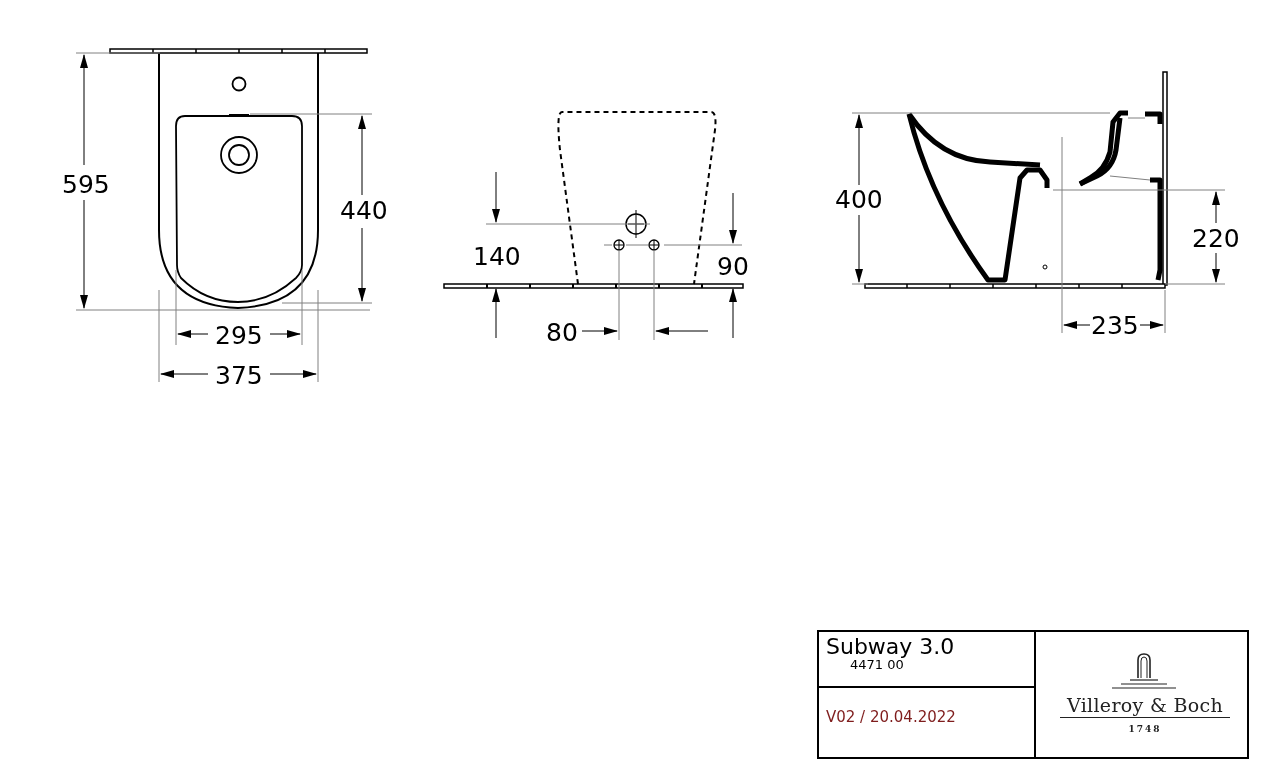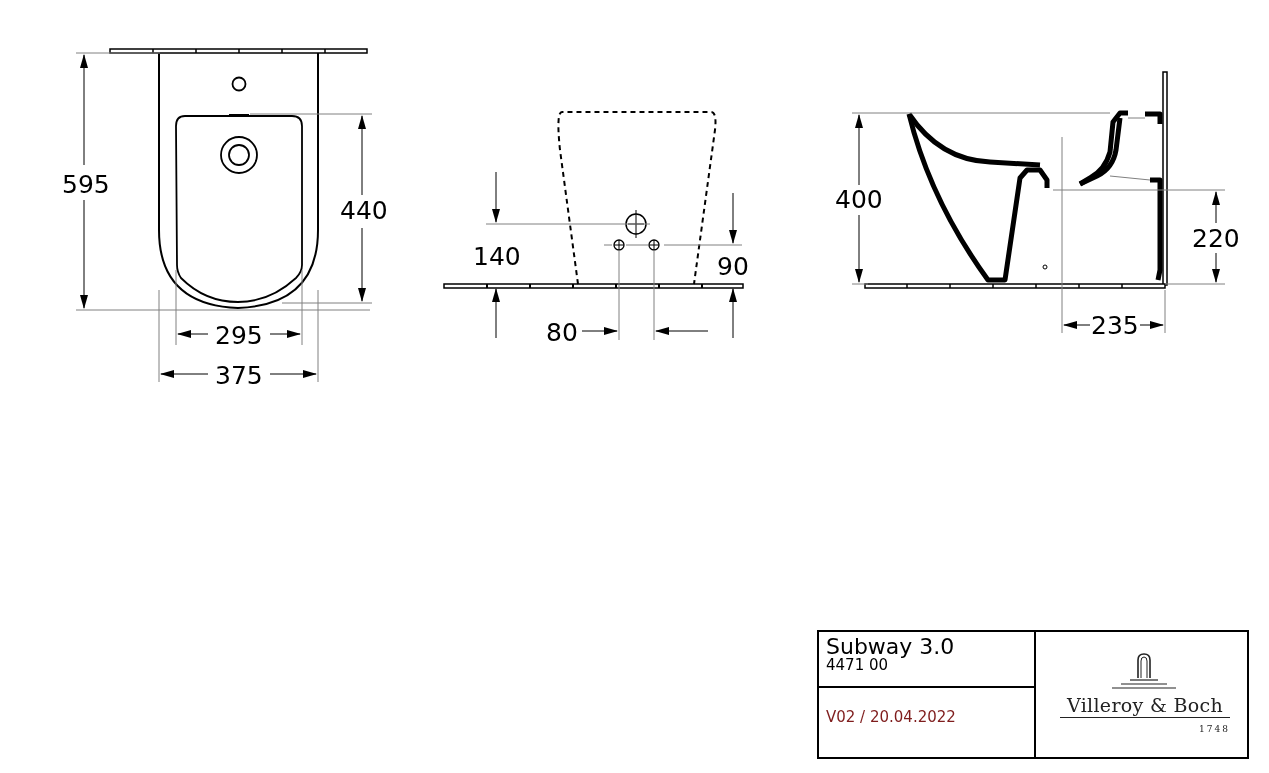--- a/index.html
+++ b/index.html
@@ -3,25 +3,25 @@
 <meta charset="utf-8">
 <style>
   html, body { margin:0; padding:0; background:#ffffff; }
   body { width:1269px; height:773px; position:relative; overflow:hidden; font-family:"DejaVu Sans", sans-serif; }
   #drawing { position:absolute; left:0; top:0; }
   .dim { font-family:"DejaVu Sans", sans-serif; font-size:25px; fill:#000; }
   .title-block { position:absolute; left:817px; top:630px; width:432px; height:129px; border:2px solid #000; box-sizing:border-box; display:flex; }
   .tb-left { width:215px; border-right:2px solid #000; display:flex; flex-direction:column; }
   .tb-top { height:56px; border-bottom:2px solid #000; padding:4px 0 0 7px; box-sizing:border-box; }
   .tb-name { font-family:"DejaVu Sans", sans-serif; font-size:22px; line-height:22px; color:#000; display:block; }
-  .tb-code { font-family:"DejaVu Sans", sans-serif; font-size:15px; line-height:14px; color:#000; display:block; }
+  .tb-code { font-family:"DejaVu Sans", sans-serif; font-size:13px; line-height:14px; color:#000; display:block;margin-left:24px; }
   .tb-bottom { flex:1; padding:20px 0 0 7px; box-sizing:border-box; font-size:15px; color:#7f1d1d; }
   .tb-right { flex:1; position:relative; }
   .logo-name { position:absolute; left:24px; top:62px; width:170px; text-align:center; font-family:"DejaVu Serif", serif; font-size:19px; color:#222; border-bottom:1px solid #222; padding-bottom:1px; letter-spacing:0.3px; }
-  .logo-year { position:absolute; left:24px; top:92px; width:170px; text-align:right; font-family:"DejaVu Serif", serif; font-size:9px; font-weight:normal; letter-spacing:2px; color:#222; }
+  .logo-year { position:absolute; left:24px; top:92px; width:170px; text-align:center; font-family:"DejaVu Serif", serif; font-size:9px; font-weight:bold; letter-spacing:2px; color:#222; }
 </style>
 </head>
 <body>
 
 <svg id="drawing" width="1269" height="773" viewBox="0 0 1269 773" xmlns="http://www.w3.org/2000/svg">
   <defs>
     <marker id="arr" markerWidth="14" markerHeight="8" refX="13" refY="4" orient="auto" markerUnits="userSpaceOnUse">
       <path d="M0,0 L14,4 L0,8 Z" fill="#000"></path>
     </marker>
   </defs>

